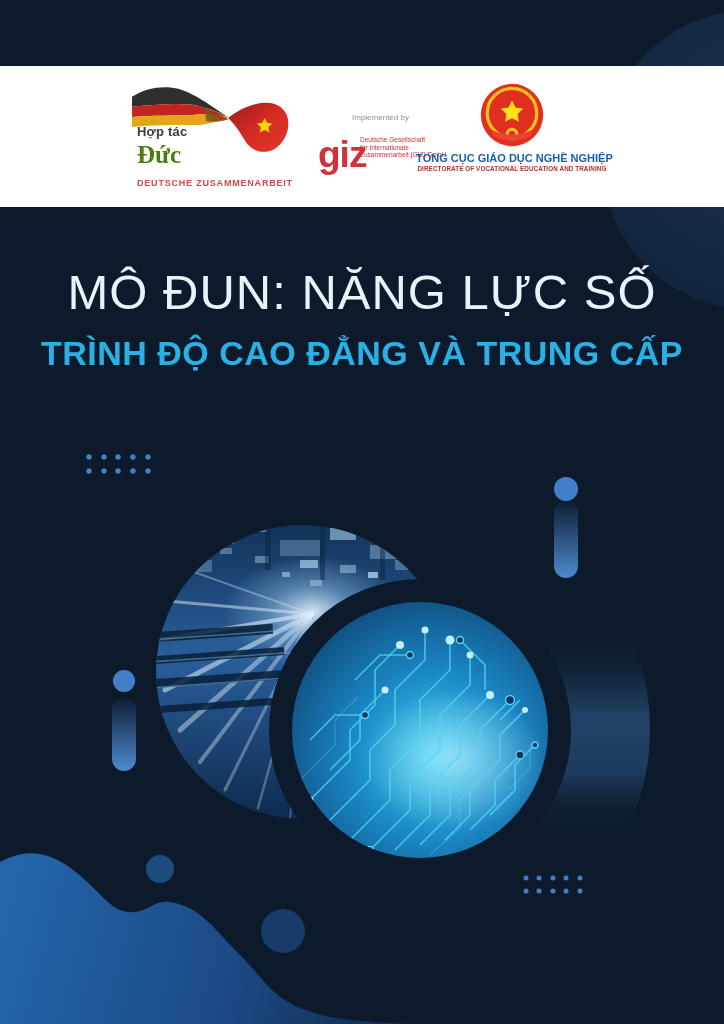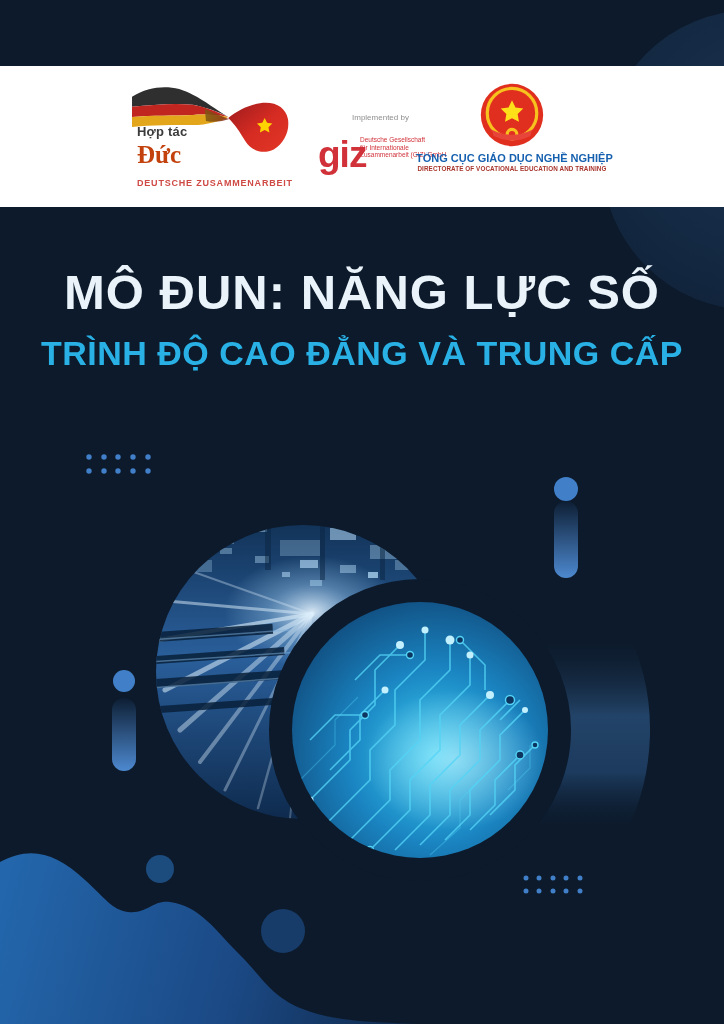--- a/index.html
+++ b/index.html
@@ -5,37 +5,37 @@
   html,body{margin:0;padding:0;background:#0c1a2b;}
   .page{position:relative;width:724px;height:1024px;overflow:hidden;background:#0c1a2b;
         font-family:"Liberation Sans","DejaVu Sans",sans-serif;}
   svg.decor{position:absolute;inset:0;z-index:0;display:block;}
 
   
   .logo-band{position:absolute;top:66px;left:0;width:724px;height:141px;background:#ffffff;z-index:2;}
   .german-block{position:absolute;left:130px;top:0;width:180px;height:141px;}
   .ribbon-svg{position:absolute;left:0;top:14px;}
   .hoptac{position:absolute;left:7px;top:58px;font-size:13px;font-weight:700;color:#3b3b3b;letter-spacing:.2px;}
-  .duc{position:absolute;left:7px;top:75px;font-size:25px;font-weight:700;color:#c2410c;
+  .duc{position:absolute;left:7px;top:75px;font-size:25px;font-weight:700;color:#4d7c0f;
        font-family:"Liberation Serif","DejaVu Serif",serif;}
   .dz{position:absolute;left:7px;top:112px;font-size:9px;font-weight:700;color:var(--coop_red);letter-spacing:.8px;white-space:nowrap;}
 
   .giz-block{position:absolute;left:318px;top:0;width:120px;height:141px;}
   .implemented{position:absolute;left:2px;top:47px;font-size:8px;color:#8f8f8f;margin-left:32px;}
   .giz-word{position:absolute;left:0;top:52px;font-size:37px;font-weight:700;color:var(--giz_red);letter-spacing:-1px;margin-top:16px;}
   .giz-desc{position:absolute;left:42px;top:70px;font-size:6.5px;line-height:7.6px;color:var(--giz_red);white-space:nowrap;}
 
   .dvet-block{position:absolute;left:416px;top:0;width:192px;height:141px;text-align:center;}
   .emblem-svg{position:absolute;left:63px;top:16px;}
   .dvet-vi{position:absolute;left:0;top:86px;width:192px;font-size:11px;font-weight:700;color:var(--dvet_blue);white-space:nowrap;}
   .dvet-en{position:absolute;left:0;top:99px;width:192px;font-size:6.3px;font-weight:700;color:var(--dvet_red);letter-spacing:.1px;white-space:nowrap;}
 
   
   .titles{position:absolute;left:0;top:0;width:724px;z-index:1;text-align:center;}
-  .main-title{position:absolute;top:264px;width:724px;font-size:49px;font-weight:700;
+  .main-title{position:absolute;top:264px;width:724px;font-size:49px;font-weight:400;
               color:var(--title_color);letter-spacing:1px;}
   .sub-title{position:absolute;top:334px;width:724px;font-size:34px;font-weight:700;
              color:var(--accent_cyan);letter-spacing:.5px;}
 </style>
 </head>
 <body>
 
 <div class="page">
 
   <svg class="decor" viewBox="0 0 724 1024">

